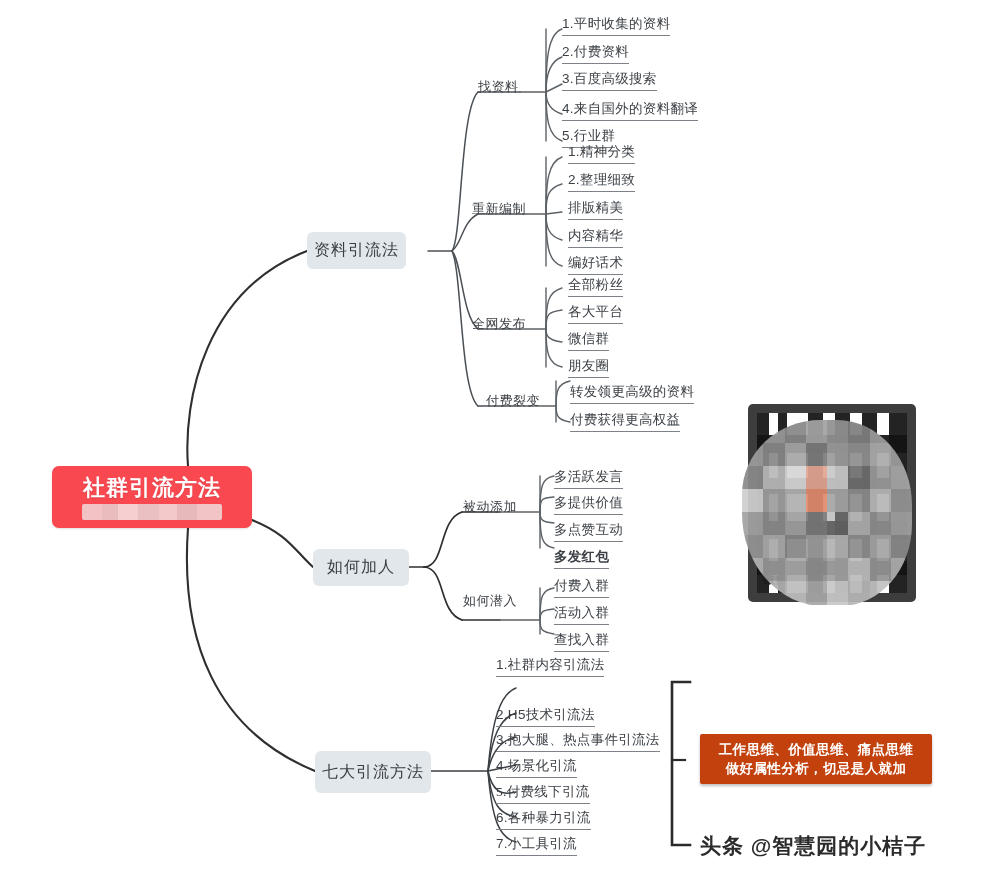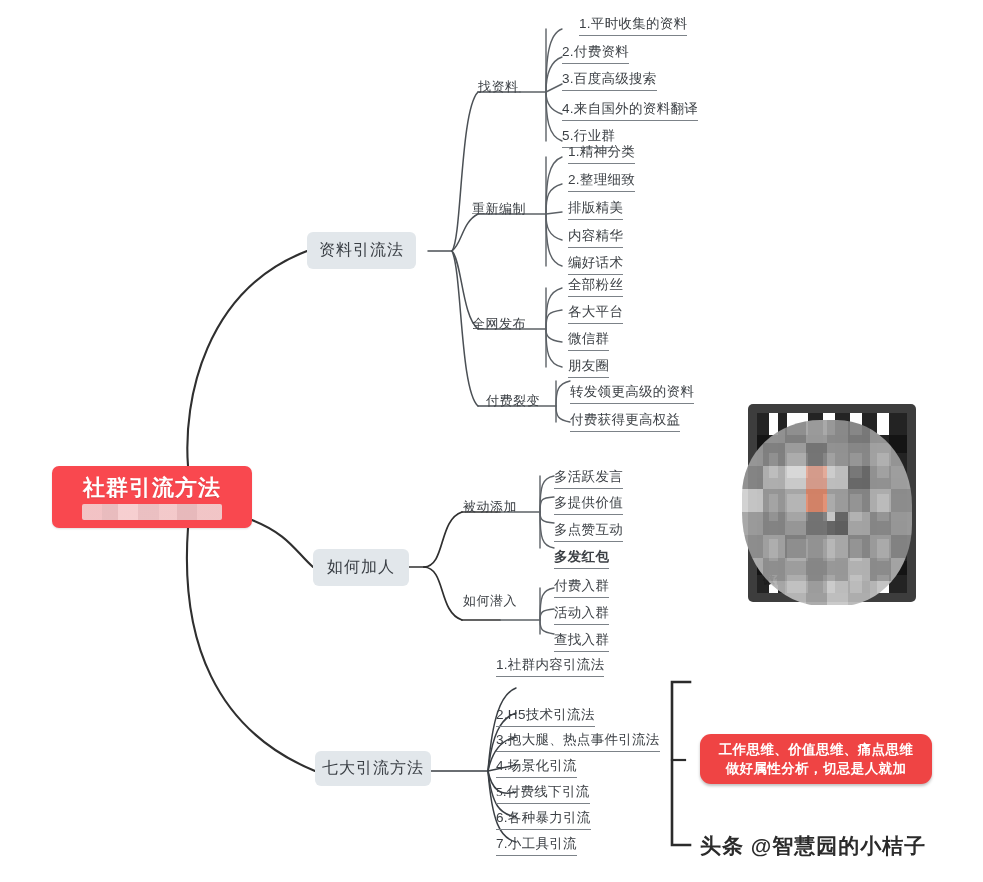--- a/index.html
+++ b/index.html
@@ -31,40 +31,40 @@
     opacity:.95;
   }
 
   
   .l1-node{
     position:absolute;
     background:#e2e7eb;border-radius:6px;
     display:flex;align-items:center;justify-content:center;
     color:#3a3f45;font-size:16px;letter-spacing:1px;
   }
-  #n-ziliao{left:307px;top:232px;width:109px;height:37px;}
+  #n-ziliao{left:307px;top:232px;width:99px;height:37px;}
   #n-jiaren{left:313px;top:549px;width:96px;height:37px;}
-  #n-qida {left:315px;top:751px;width:116px;height:35px;}
+  #n-qida {left:315px;top:751px;width:116px;height:42px;}
 
   
   .l2-label{
     position:absolute;color:#3c4045;font-size:13px;letter-spacing:.5px;
     white-space:nowrap;
   }
 
   
   .leaf{
     position:absolute;color:#3c4045;font-size:13.5px;letter-spacing:.3px;
     white-space:nowrap;padding-bottom:2px;border-bottom:1.3px solid #7c8288;
   }
 
   
   .callout{
     position:absolute;left:700px;top:734px;width:232px;height:50px;
-    background:#ef4444;border-radius:11px;
+    background:#c2410c;border-radius:2px;
     display:flex;flex-direction:column;align-items:center;justify-content:center;
     box-shadow:0 2px 3px rgba(0,0,0,.25);
   }
   .callout div{
     color:#ffffff;font-size:13.5px;font-weight:bold;line-height:19px;
     letter-spacing:.4px;white-space:nowrap;
   }
 
   
   .qr-card{
@@ -221,21 +221,21 @@
   <div class="l1-node" id="n-jiaren">如何加人</div>
   <div class="l1-node" id="n-qida">七大引流方法</div>
 
   <div class="l2-label" style="left:478px;top:78px;">找资料</div>
   <div class="l2-label" style="left:472px;top:200px;">重新编制</div>
   <div class="l2-label" style="left:472px;top:315px;">全网发布</div>
   <div class="l2-label" style="left:486px;top:392px;">付费裂变</div>
   <div class="l2-label" style="left:463px;top:498px;">被动添加</div>
   <div class="l2-label" style="left:463px;top:592px;font-family:Liberation Serif, serif;">如何潜入</div>
 
-  <div class="leaf" style="left:562px;top:15px;margin-left:17px;">1.平时收集的资料</div>
+  <div class="leaf" style="left:562px;top:15px;">1.平时收集的资料</div>
   <div class="leaf" style="left:562px;top:43px;">2.付费资料</div>
   <div class="leaf" style="left:562px;top:70px;">3.百度高级搜索</div>
   <div class="leaf" style="left:562px;top:100px;">4.来自国外的资料翻译</div>
   <div class="leaf" style="left:562px;top:127px;">5.行业群</div>
 
   <div class="leaf" style="left:568px;top:143px;">1.精神分类</div>
   <div class="leaf" style="left:568px;top:171px;">2.整理细致</div>
   <div class="leaf" style="left:568px;top:199px;">排版精美</div>
   <div class="leaf" style="left:568px;top:227px;">内容精华</div>
   <div class="leaf" style="left:568px;top:254px;">编好话术</div>

